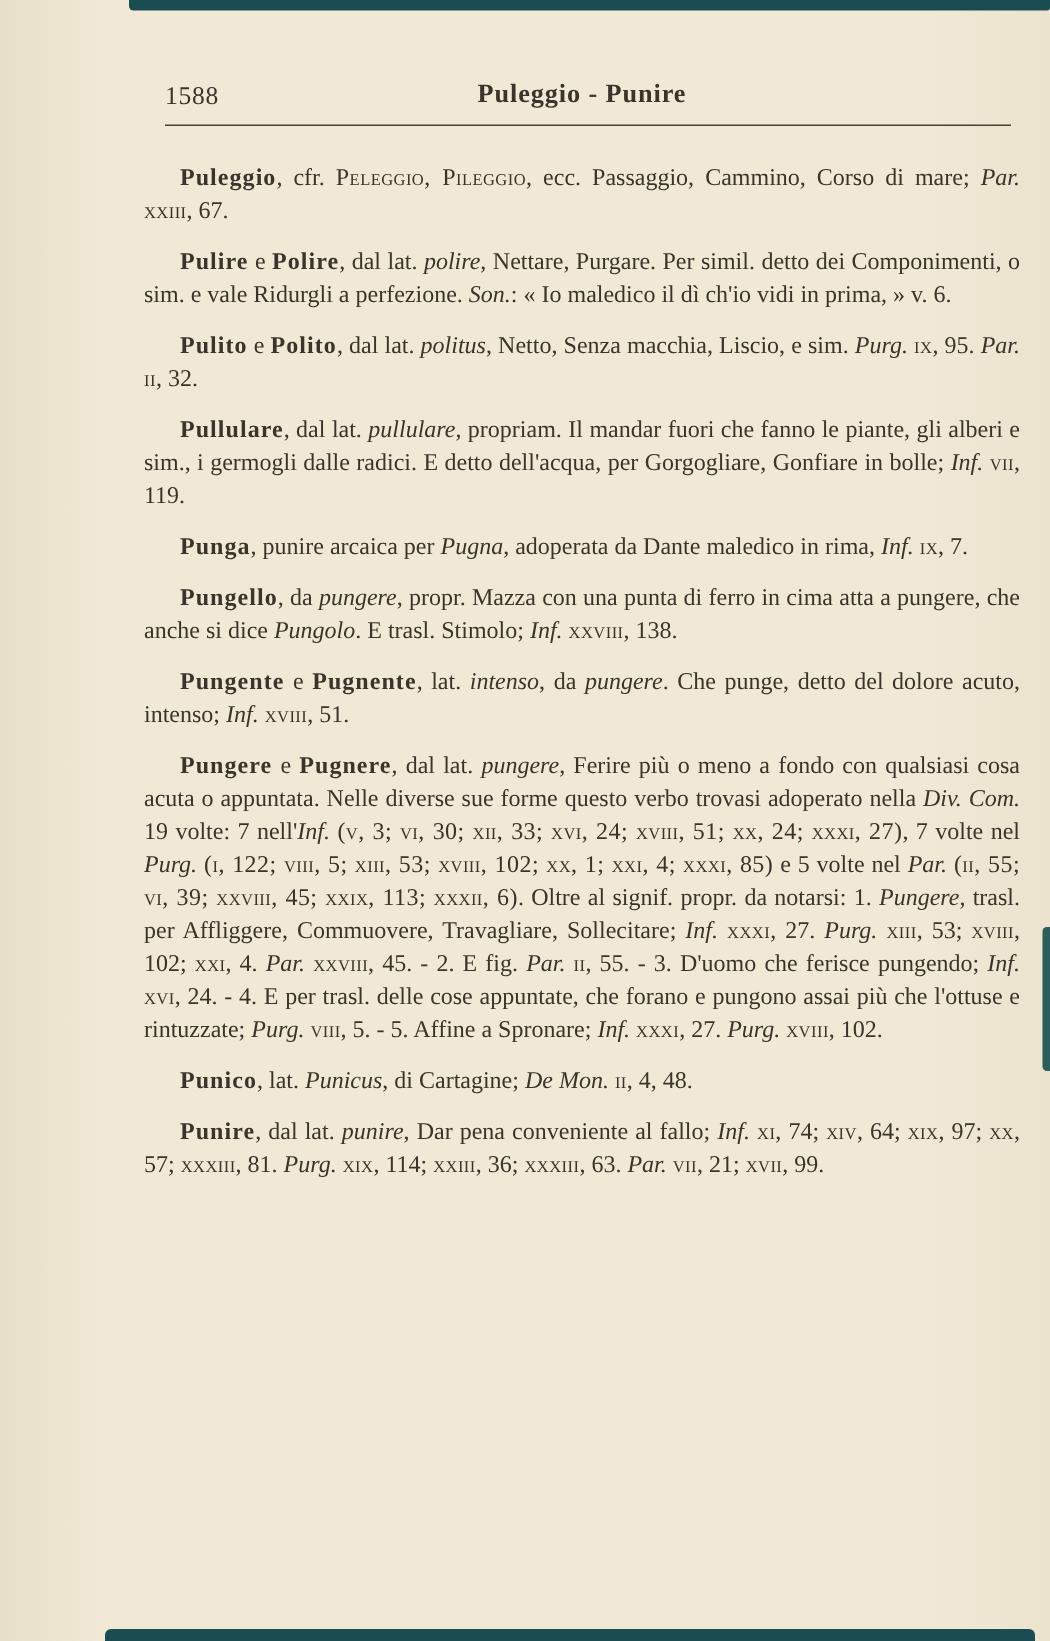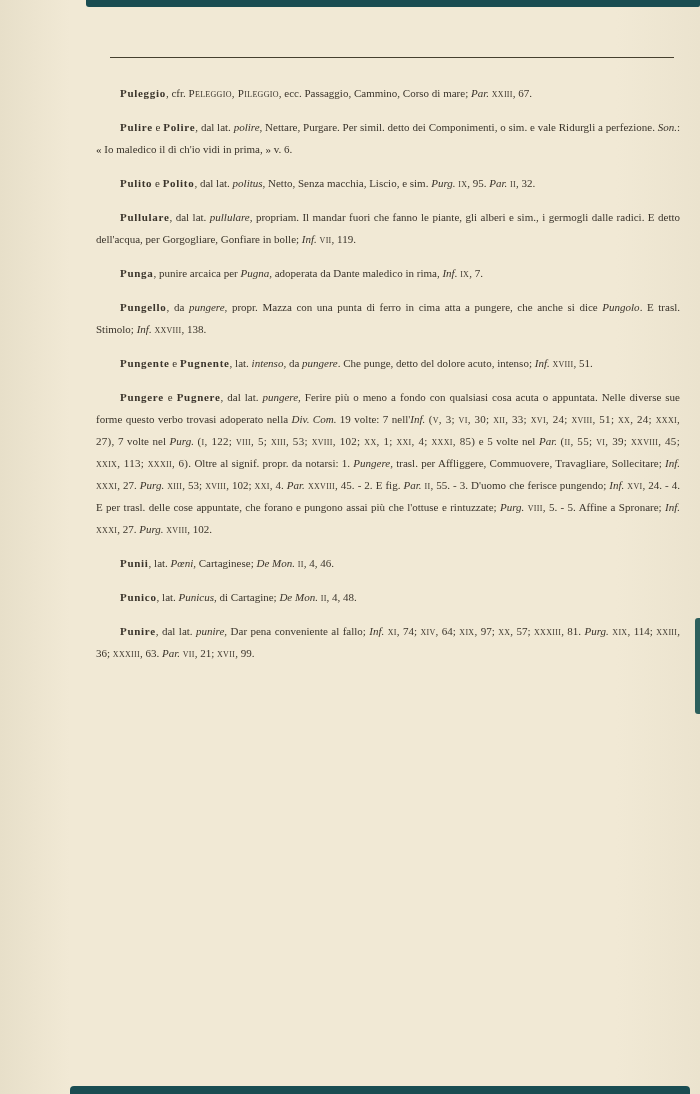--- a/index.html
+++ b/index.html
@@ -32,21 +32,21 @@
     text-align: center;
     font-weight: bold; font-size: 17.5px; letter-spacing: 0.6px;
   }
   .header-rule {
     border: none;
     border-top: 1.6px solid #46402f;
     margin: 5px 6px 0 14px;
   }
   .entries { margin-top: 24px; }
   .entry {
-    font-size: 11px;
+    font-size: 16px;
     line-height: 22px;
     text-align: justify;
     text-indent: 24px;
     margin-bottom: 12px;
   }
   .hw { font-weight: bold; letter-spacing: 0.7px; }
   .it { font-style: italic; }
   .sc { font-variant: small-caps; letter-spacing: 0.3px; }
   .scan-bar {
     position: absolute;
@@ -57,31 +57,34 @@
   .scan-bar.right-edge { top: 618px; right: 0; width: 5px; height: 96px; border-radius: 3px 0 0 3px; background: #2c5f5c; }
 </style>
 </head>
 <body>
 
 <div class="page">
 
   <div class="scan-bar top"></div>
 
   <div class="content">
+    <div class="header">
+      <span class="page-num">1588</span>
+      <span class="running-title">Puleggio - Punire</span>
+    </div>
     <hr class="header-rule">
     <div class="entries" id="entries">
         <p class="entry"><span class="hw">Puleggio</span><span class="">, cfr. </span><span class="sc">Peleggio, Pileggio</span><span class="">, ecc. Passaggio, Cammino, Corso di mare; </span><span class="it">Par. </span><span class="sc">xxiii</span><span class="">, 67.</span></p>
         <p class="entry"><span class="hw">Pulire</span><span class=""> e </span><span class="hw">Polire</span><span class="">, dal lat. </span><span class="it">polire</span><span class="">, Nettare, Purgare. Per simil. detto dei Componimenti, o sim. e vale Ridurgli a perfezione. </span><span class="it">Son.</span><span class="">: « Io maledico il dì ch'io vidi in prima, » v. 6.</span></p>
         <p class="entry"><span class="hw">Pulito</span><span class=""> e </span><span class="hw">Polito</span><span class="">, dal lat. </span><span class="it">politus</span><span class="">, Netto, Senza macchia, Liscio, e sim. </span><span class="it">Purg. </span><span class="sc">ix</span><span class="">, 95. </span><span class="it">Par. </span><span class="sc">ii</span><span class="">, 32.</span></p>
         <p class="entry"><span class="hw">Pullulare</span><span class="">, dal lat. </span><span class="it">pullulare</span><span class="">, propriam. Il mandar fuori che fanno le piante, gli alberi e sim., i germogli dalle radici. E detto dell'acqua, per Gorgogliare, Gonfiare in bolle; </span><span class="it">Inf. </span><span class="sc">vii</span><span class="">, 119.</span></p>
         <p class="entry"><span class="hw">Punga</span><span class="">, punire arcaica per </span><span class="it">Pugna</span><span class="">, adoperata da Dante maledico in rima, </span><span class="it">Inf. </span><span class="sc">ix</span><span class="">, 7.</span></p>
         <p class="entry"><span class="hw">Pungello</span><span class="">, da </span><span class="it">pungere</span><span class="">, propr. Mazza con una punta di ferro in cima atta a pungere, che anche si dice </span><span class="it">Pungolo</span><span class="">. E trasl. Stimolo; </span><span class="it">Inf. </span><span class="sc">xxviii</span><span class="">, 138.</span></p>
         <p class="entry"><span class="hw">Pungente</span><span class=""> e </span><span class="hw">Pugnente</span><span class="">, lat. </span><span class="it">intenso</span><span class="">, da </span><span class="it">pungere</span><span class="">. Che punge, detto del dolore acuto, intenso; </span><span class="it">Inf. </span><span class="sc">xviii</span><span class="">, 51.</span></p>
         <p class="entry"><span class="hw">Pungere</span><span class=""> e </span><span class="hw">Pugnere</span><span class="">, dal lat. </span><span class="it">pungere</span><span class="">, Ferire più o meno a fondo con qualsiasi cosa acuta o appuntata. Nelle diverse sue forme questo verbo trovasi adoperato nella </span><span class="it">Div. Com.</span><span class=""> 19 volte: 7 nell'</span><span class="it">Inf.</span><span class=""> </span><span class="sc">(v, 3; vi, 30; xii, 33; xvi, 24; xviii, 51; xx, 24; xxxi, 27)</span><span class="">, 7 volte nel </span><span class="it">Purg.</span><span class=""> </span><span class="sc">(i, 122; viii, 5; xiii, 53; xviii, 102; xx, 1; xxi, 4; xxxi, 85)</span><span class=""> e 5 volte nel </span><span class="it">Par.</span><span class=""> </span><span class="sc">(ii, 55; vi, 39; xxviii, 45; xxix, 113; xxxii, 6)</span><span class="">. Oltre al signif. propr. da notarsi: 1. </span><span class="it">Pungere</span><span class="">, trasl. per Affliggere, Commuovere, Travagliare, Sollecitare; </span><span class="it">Inf. </span><span class="sc">xxxi</span><span class="">, 27. </span><span class="it">Purg. </span><span class="sc">xiii</span><span class="">, 53; </span><span class="sc">xviii</span><span class="">, 102; </span><span class="sc">xxi</span><span class="">, 4. </span><span class="it">Par. </span><span class="sc">xxviii</span><span class="">, 45. - 2. E fig. </span><span class="it">Par. </span><span class="sc">ii</span><span class="">, 55. - 3. D'uomo che ferisce pungendo; </span><span class="it">Inf. </span><span class="sc">xvi</span><span class="">, 24. - 4. E per trasl. delle cose appuntate, che forano e pungono assai più che l'ottuse e rintuzzate; </span><span class="it">Purg. </span><span class="sc">viii</span><span class="">, 5. - 5. Affine a Spronare; </span><span class="it">Inf. </span><span class="sc">xxxi</span><span class="">, 27. </span><span class="it">Purg. </span><span class="sc">xviii</span><span class="">, 102.</span></p>
-        <p class="entry"><span class="hw">Punii</span><span class="">, lat. </span><span class="it">Pœni</span><span class="">, Cartaginese; </span><span class="it">De Mon. </span><span class="sc">ii</span><span class="">, 4, 46.</span></p>
         <p class="entry"><span class="hw">Punico</span><span class="">, lat. </span><span class="it">Punicus</span><span class="">, di Cartagine; </span><span class="it">De Mon. </span><span class="sc">ii</span><span class="">, 4, 48.</span></p>
         <p class="entry"><span class="hw">Punire</span><span class="">, dal lat. </span><span class="it">punire</span><span class="">, Dar pena conveniente al fallo; </span><span class="it">Inf. </span><span class="sc">xi</span><span class="">, 74; </span><span class="sc">xiv</span><span class="">, 64; </span><span class="sc">xix</span><span class="">, 97; </span><span class="sc">xx</span><span class="">, 57; </span><span class="sc">xxxiii</span><span class="">, 81. </span><span class="it">Purg. </span><span class="sc">xix</span><span class="">, 114; </span><span class="sc">xxiii</span><span class="">, 36; </span><span class="sc">xxxiii</span><span class="">, 63. </span><span class="it">Par. </span><span class="sc">vii</span><span class="">, 21; </span><span class="sc">xvii</span><span class="">, 99.</span></p>
       </div>
   </div>
 
   <div class="scan-bar right-edge"></div>
   <div class="scan-bar bottom"></div>
 
 </div>
 

